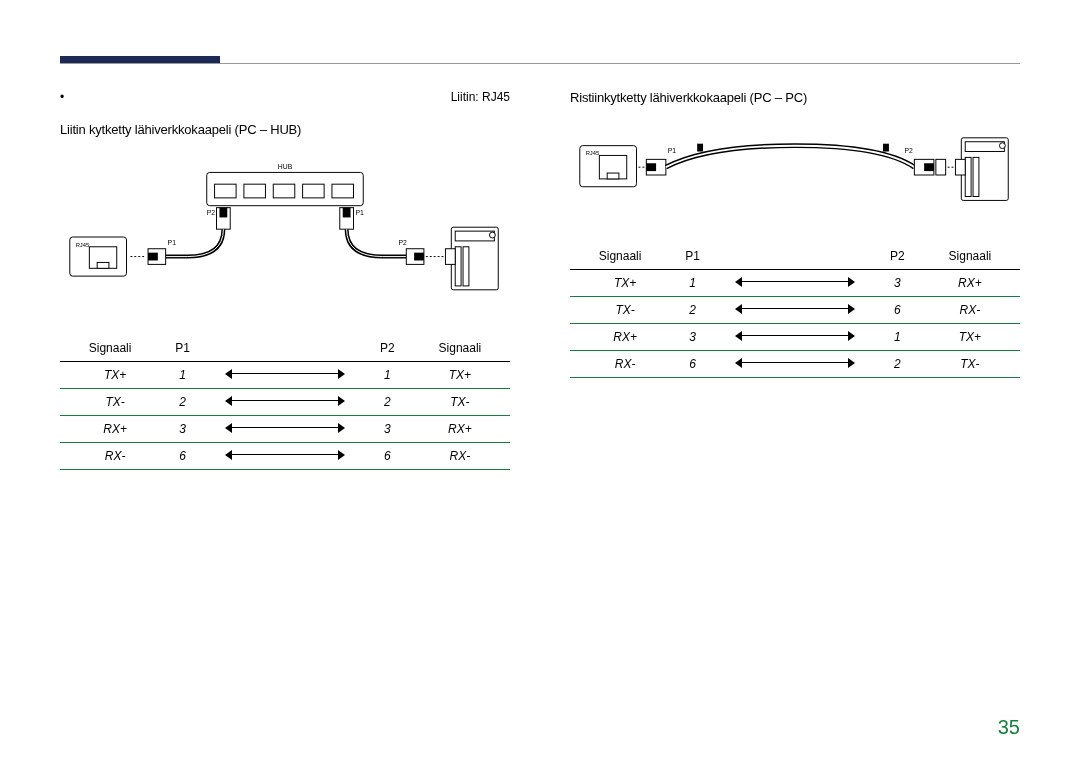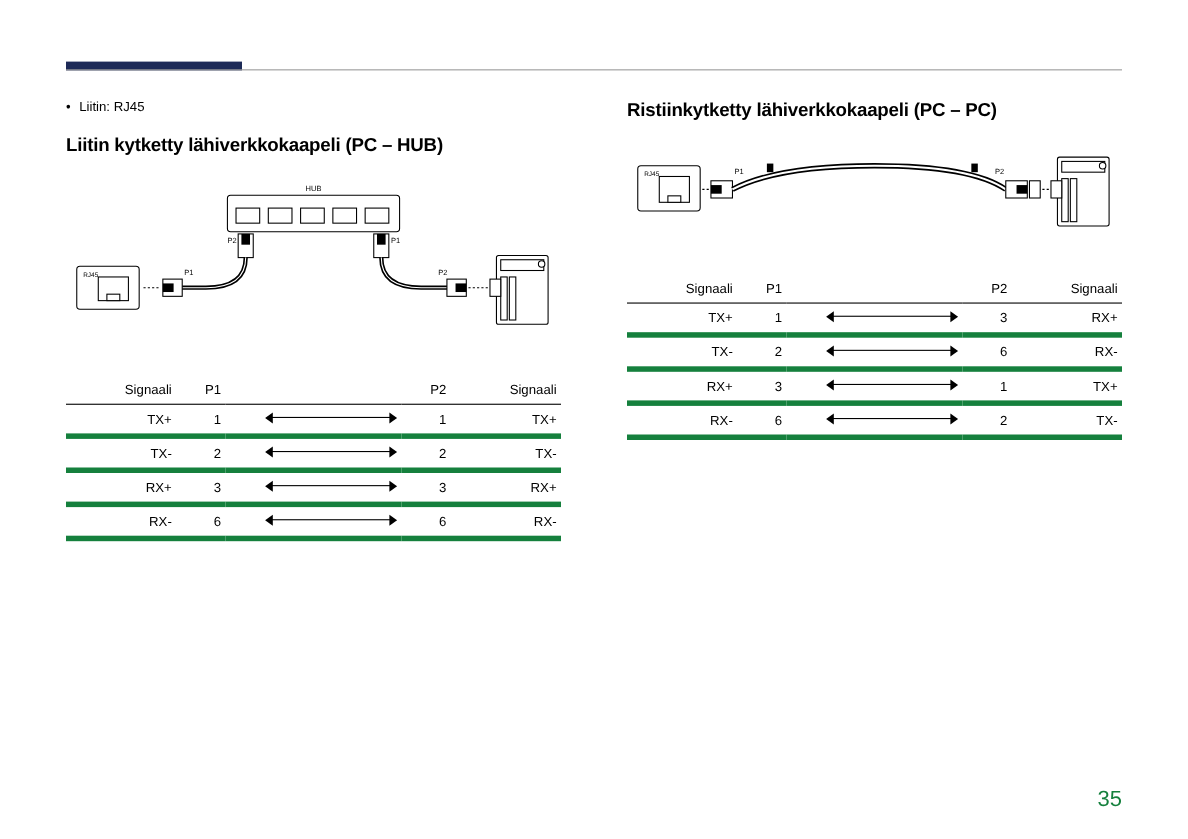--- a/index.html
+++ b/index.html
@@ -32,52 +32,54 @@
     display: flex;
     gap: 60px;
     margin-top: 40px;
   }
   .col { flex: 1 1 0; }
   .bullet {
     font-size: 12px;
     margin-bottom: 18px;
     padding-left: 12px;
     position: relative;
+    text-align: right;
   }
   .bullet::before {
     content: "•";
     position: absolute;
     left: 0;
   }
   h2 {
-    font-size: 17px;
-    font-weight: 700;
+    font-size: 13px;
+    font-weight: 400;
     margin-bottom: 14px;
     letter-spacing: -0.2px;
   }
   .diagram-box {
     border: none;
     padding: 6px 0 14px 0;
   }
   table.pinout {
     width: 100%;
     border-collapse: collapse;
     font-size: 12px;
   }
   table.pinout th, table.pinout td {
-    text-align: right;
+    text-align: center;
     padding: 6px 4px;
     font-weight: 400;
   }
   table.pinout thead th {
     border-bottom: 1px solid #000;
     font-weight: 400;
   }
   table.pinout tbody tr td {
-    border-bottom: 5px solid #15803d;
+    border-bottom: 1px solid #15803d;
+    font-style: italic;
   }
   table.pinout td.sig { padding-left: 14px; }
   .arrow-cell { text-align: center; width: 160px; }
   .arrow {
     display: inline-block;
     position: relative;
     width: 120px;
     height: 10px;
   }
   .arrow::before {

